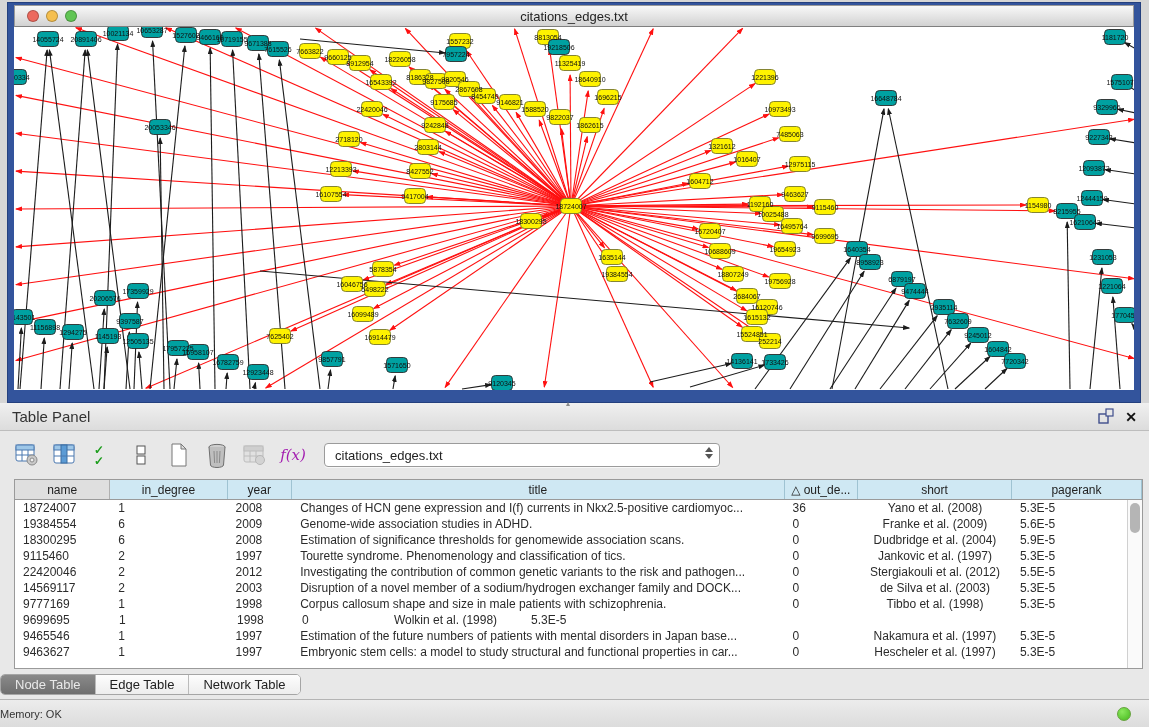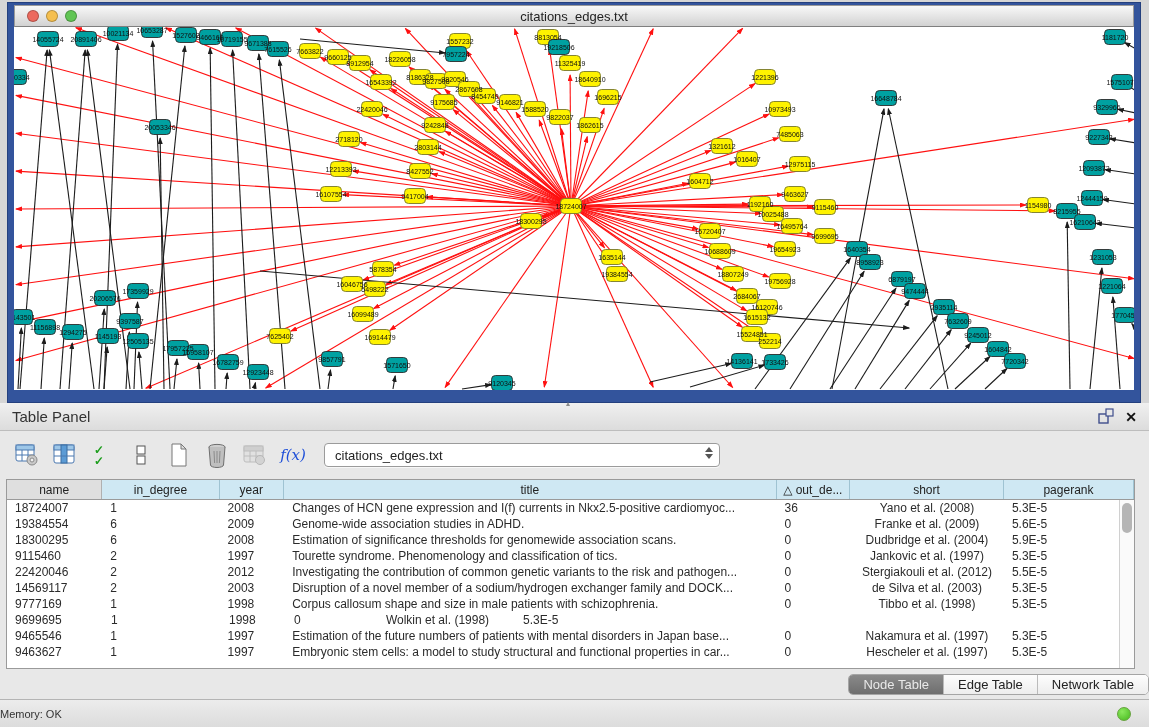--- a/index.html
+++ b/index.html
@@ -22,43 +22,43 @@
   .table-panel { position:absolute; left:0; top:403px; width:1149px; height:296px; background:#e8e8e8; }
   .panel-header { height:28px; background:linear-gradient(#f0f0f0,#dcdcdc);
     border-bottom:1px solid #bdbdbd; display:flex; align-items:center; padding:0 12px; position:relative; }
   .panel-title { font-size:15px; color:#333; }
   .panel-header-icons { position:absolute; right:12px; top:5px; display:flex; gap:10px; align-items:center; }
   .divider-grip { position:absolute; left:566px; top:-4px; font-size:8px; color:#8a8a8a; }
   .close-x { font-size:14px; font-weight:bold; color:#111; line-height:16px; }
 
   .toolbar { height:48px; display:flex; align-items:center; padding:0 14px; gap:12px; }
   .tb-icon { width:26px; height:26px; display:flex; align-items:center; justify-content:center; }
-  .fx { font-family:"DejaVu Serif", serif; font-style:italic; font-size:15px; color:#1d4ed8; }
+  .fx { font-family:"DejaVu Serif", serif; font-style:italic; font-size:15px; color:#a21caf; }
   .combo { width:396px; height:24px; background:#fff; border:1px solid #9b9b9b; border-radius:4px;
     display:flex; align-items:center; padding-left:10px; position:relative; font-size:13px; color:#222;
     box-shadow:0 1px 0 rgba(255,255,255,.7); margin-left:6px; }
   .combo-arrows { position:absolute; right:6px; top:3px; display:flex; flex-direction:column; gap:2px; }
   .tri-up { width:0; height:0; border-left:4px solid transparent; border-right:4px solid transparent; border-bottom:5px solid #555; }
   .tri-dn { width:0; height:0; border-left:4px solid transparent; border-right:4px solid transparent; border-top:5px solid #555; }
 
-  .grid-wrap { margin:0 6px; width:1129px; height:190px; border:1px solid #9a9a9a; background:#fff;
+  .grid-wrap { margin:0 14px; width:1129px; height:190px; border:1px solid #9a9a9a; background:#fff;
     position:relative; overflow:hidden; }
   .grid-head { display:flex; height:20px; background:#cfe8f3; border-bottom:1px solid #9a9a9a; }
   .hcell { font-size:12px; color:#222; display:flex; align-items:center; justify-content:center;
     border-right:1px solid #9fc3d2; overflow:hidden; white-space:nowrap; }
   .hcell.name-col { background:#dfdfdf; border-right:1px solid #b0b0b0; }
   .grid-row { display:flex; height:16px; }
   .cell { font-size:12px; color:#2b2b2b; line-height:16px; padding-left:8px;
     overflow:hidden; white-space:nowrap; }
   .cell.center { text-align:center; padding-left:0; }
   .c0{width:96px} .c1{width:118px} .c2{width:65px} .c3{width:496px} .c4{width:74px} .c5{width:155px} .c6{width:131px}
   .vscroll { position:absolute; right:0; top:20px; bottom:0; width:15px; background:#fafafa; border-left:1px solid #d0d0d0; }
   .vthumb { position:absolute; left:2px; top:3px; width:10px; height:30px; background:#b5b5b5; border-radius:6px; }
 
-  .tabs-row { height:30px; display:flex; justify-content:flex-end; align-items:center; }
+  .tabs-row { height:30px; display:flex; justify-content:flex-start; align-items:center; }
   .segmented { display:flex; height:21px; border:1px solid #a5a5a5; border-radius:5px; overflow:hidden; background:#fff; }
   .seg { font-size:13px; color:#222; padding:0 14px; display:flex; align-items:center; border-right:1px solid #bbb; background:linear-gradient(#fdfdfd,#ededed); }
   .seg:last-child { border-right:none; }
   .seg.sel { background:linear-gradient(#8a8a8a,#6e6e6e); color:#e9e9e9; }
 
   .statusbar { position:absolute; left:0; top:699px; width:1149px; height:28px;
     background:linear-gradient(#ececec,#dcdcdc); border-top:1px solid #b4b4b4;
     display:flex; align-items:center; justify-content:space-between; padding-right:18px; gap:8px; }
   .mem-label { font-size:11px; color:#333; }
   .mem-dot { width:14px; height:14px; border-radius:50%; background:radial-gradient(circle at 35% 30%, #8ae95c, #46b81e); border:1px solid #65a33c; }

